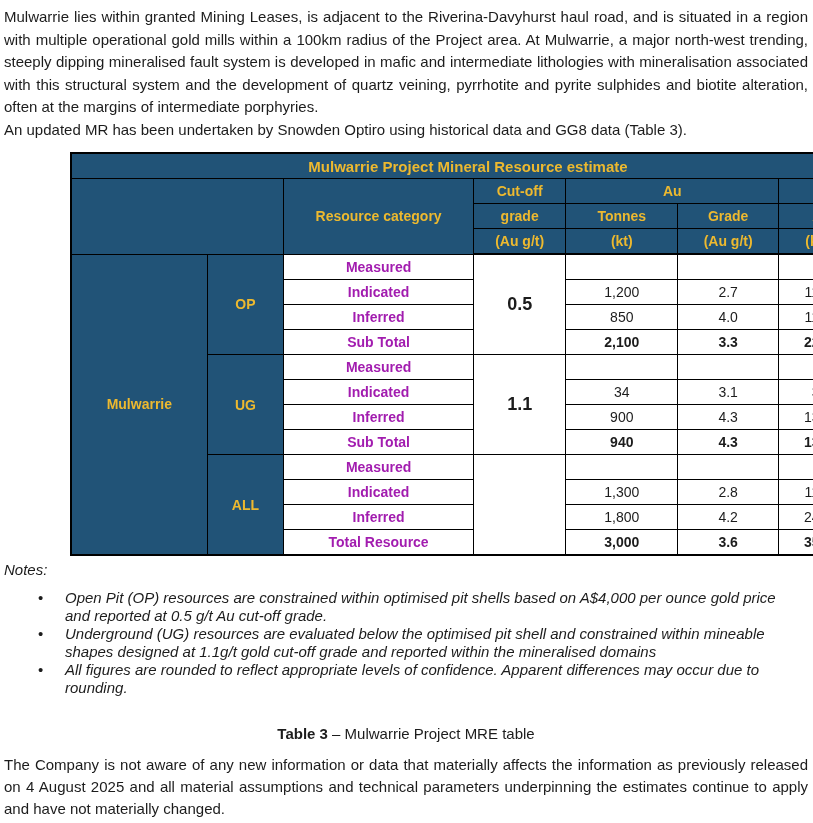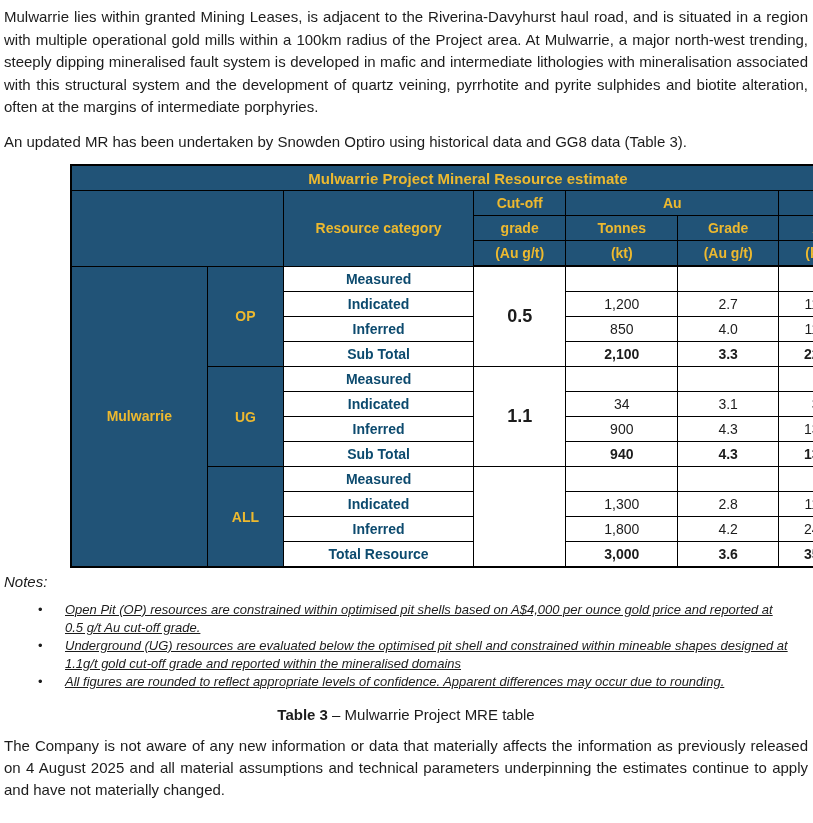--- a/index.html
+++ b/index.html
@@ -10,21 +10,21 @@
   }
   .page { padding: 0 5px 0 4px; }
 
   p { margin: 0; }
   .para {
     font-size: 15px;
     line-height: 22.5px;
   }
   .justify { text-align: justify; }
   .p1 { margin-top: 6px; }
-  .p2 { margin-top: 12px; }
+  .p2 { }
 
   table.mre {
     border-collapse: collapse;
     margin: 11px 0 0 66px;
     table-layout: fixed;
     width: 796px;
     border: 2px solid #000;
     font-size: 14px;
   }
   table.mre td {
@@ -33,52 +33,51 @@
     padding: 0 2px;
     text-align: center;
     vertical-align: middle;
     overflow: hidden;
     white-space: nowrap;
   }
   td.blue { background: #215377; }
   td.gold { color: #edb92f; font-weight: bold; }
   td.title-cell { font-size: 15px; }
   tr.hdr-last td { border-bottom: 2px solid #000; }
-  td.cat { font-weight: bold; color: #0c4a6e; text-align: center; margin-left: 40px; }
+  td.cat { font-weight: bold; color: #a21caf; text-align: center; margin-left: 40px; }
   td.num { font-weight: normal; }
   tr.total td.num, tr.total td.cat { font-weight: bold; }
   td.cutoff { font-weight: bold; font-size: 18px; }
 
   .notes-label {
     margin-top: 5px;
     font-size: 15px;
     font-style: italic;
   }
   ul.notes {
     margin: 11px 0 0 0;
     padding: 0 16px 0 61px;
     list-style: none;
   }
   ul.notes li {
     position: relative;
-    font-size: 13px;
+    font-size: 15px;
     font-style: italic;
     line-height: 17.5px;
     margin-bottom: 1px;
-    text-decoration: underline;
   }
   ul.notes li::before {
     content: "\2022";
     position: absolute;
     left: -27px;
     top: 0;
     font-style: normal;
   }
   .caption {
-    margin-top: 15px;
+    margin-top: 29px;
     text-align: center;
     font-size: 15px;
   }
   .caption .bold { font-weight: bold; }
   .p3 { margin-top: 12px; line-height: 22px; }
 </style>
 </head>
 <body>
 
 <div class="page">

